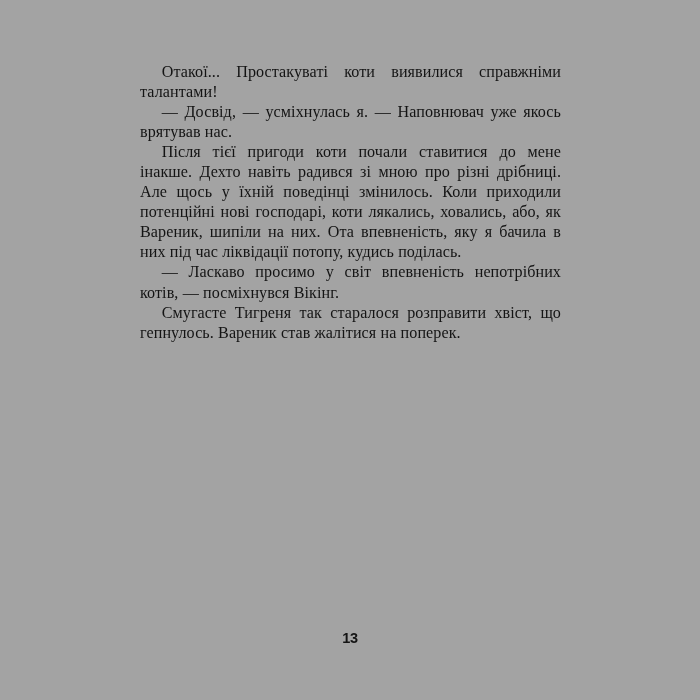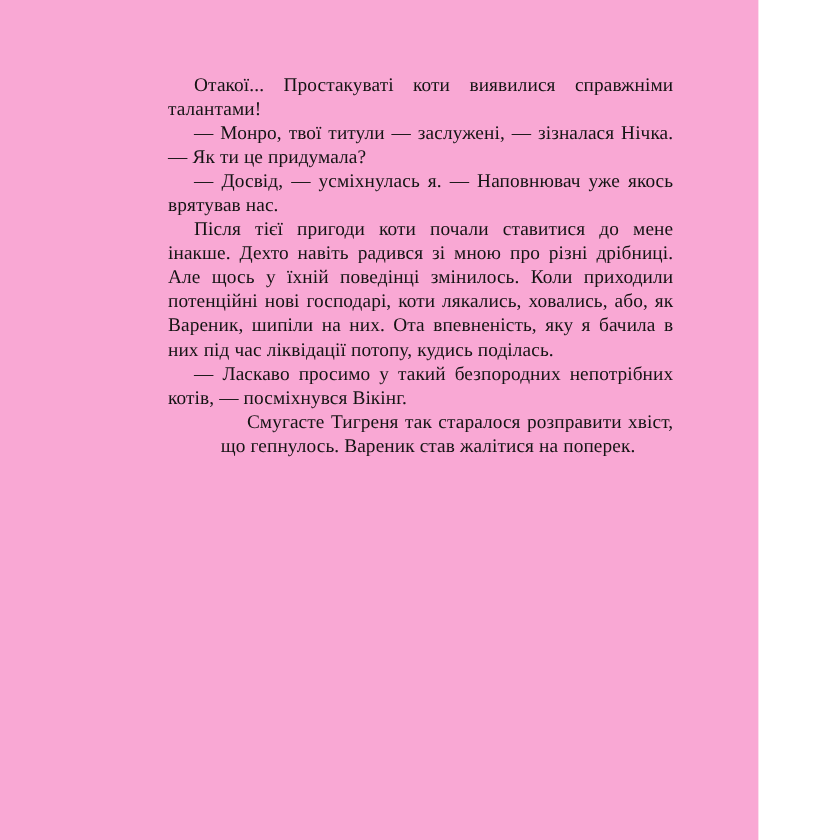--- a/index.html
+++ b/index.html
@@ -10,23 +10,23 @@
   body {
     width: 700px;
     height: 700px;
     background: #ffffff;
     font-family: "Liberation Serif", "DejaVu Serif", serif;
     color: #141414;
     overflow: hidden;
   }
   .page {
     position: relative;
-    width: 632px;
+    width: 700px;
     height: 700px;
-    background: #f9a8d4;
+    background: #a3a3a3;
     box-sizing: border-box;
   }
   .text-block {
     position: absolute;
     left: 140px;
     top: 62px;
     width: 421px;
     text-align: justify;
     text-justify: inter-word;
     font-size: 16.1px;
@@ -37,21 +37,20 @@
     hyphens: manual;
   }
   .text-block p {
     margin: 0;
     padding: 0;
     text-indent: 1.35em;
     text-align: justify;
   }
   .text-block p:last-child {
     text-align: justify;
-    margin-left: 44px;
   }
   
   .page-number {
     position: absolute;
     left: 0;
     top: 630px;
     width: 700px;
     text-align: center;
     font-family: "Liberation Sans", "DejaVu Sans", sans-serif;
     font-weight: bold;
@@ -60,21 +59,21 @@
     letter-spacing: -0.02em;
   }
 </style>
 </head>
 <body>
 
 <div class="page">
 
   <div class="text-block">
     <p>Отакої... Простакуваті коти виявилися справжніми талантами!</p>
-    <p>— Монро, твої титули — заслужені, — зізналася Нічка. — Як ти це придумала?</p>
     <p>— Досвід, — усміхнулась я. — Наповнювач уже якось врятував нас.</p>
     <p>Після тієї пригоди коти почали ставитися до мене інакше. Дехто навіть радився зі мною про різні дрібниці. Але щось у їхній поведінці змінилось. Коли приходили потенційні нові господарі, коти лякались, ховались, або, як Вареник, шипіли на них. Ота впевненість, яку я бачила в них під час ліквідації потопу, кудись поділась.</p>
-    <p>— Ласкаво просимо у такий безпородних непотрібних котів, — посміхнувся Вікінг.</p>
+    <p>— Ласкаво просимо у світ впевненість непотрібних котів, — посміхнувся Вікінг.</p>
     <p>Смугасте Тигреня так старалося розправити хвіст, що гепнулось. Вареник став жалітися на поперек.</p>
   </div>
 
+  <div class="page-number">13</div>
 
 </div>
 
 </body></html>

